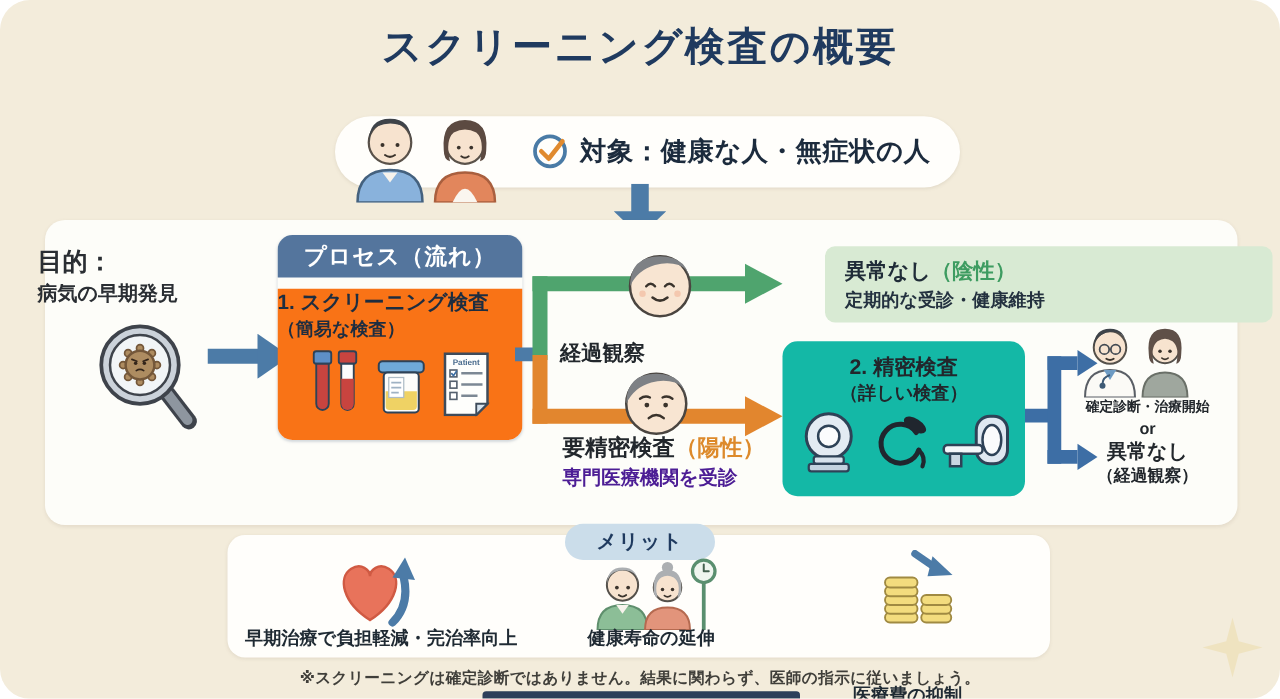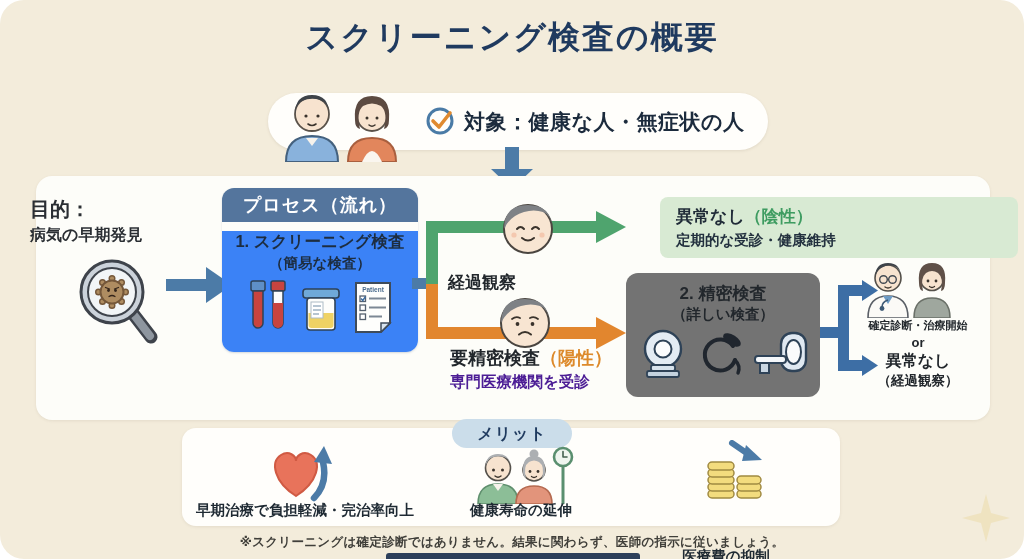--- a/index.html
+++ b/index.html
@@ -28,21 +28,21 @@
   .purpose-heading { font-size:20px; }
   .purpose-text { font-size:16px; margin-top:2px; }
   .magnifier-icon { position:absolute; left:72px; top:252px; }
   .arrow-right { position:absolute; left:166px; top:267px; }
 
   
   .process-box { position:absolute; left:222px; top:188px; width:196px; height:164px;
                  border-radius:12px; overflow:hidden; box-shadow:0 1px 2px rgba(90,110,140,.25); }
   .process-header { height:34px; line-height:34px; background:#54759D; color:#ffffff;
                     text-align:center; font-size:18px; font-weight:bold; letter-spacing:1px; }
-  .process-body { height:130px; background:#3b82f6; text-align:center; }
+  .process-body { height:130px; background:#f97316; }
   .step-title { margin-top:9px; font-size:16.5px; font-weight:bold; color:#1D2D40; }
   .step-sub { font-size:14.5px; font-weight:bold; color:#1D2D40; margin-top:1px; }
   .icons-row { display:flex; justify-content:center; align-items:flex-end; gap:12px; margin-top:6px; }
 
   
   .stub { position:absolute; left:412px; top:278px; width:20px; height:11px; background:#4C7BA7; }
   .green-vert { position:absolute; left:426px; top:221px; width:12px; height:67px; background:#4FA46E; }
   .green-horiz { position:absolute; left:426px; top:221px; width:172px; height:12px; background:#4FA46E; }
   .green-head { position:absolute; left:596px; top:211px; width:0; height:0;
                 border-top:16px solid transparent; border-bottom:16px solid transparent; border-left:30px solid #4FA46E; }
@@ -60,21 +60,21 @@
 
   
   .green-box { position:absolute; left:632px; top:197px; width:358px; height:61px;
                background:#D8EAD3; border-radius:8px; padding:8px 0 0 16px;margin-left:28px; }
   .green-box .line1 { font-size:17px; font-weight:bold; color:#202C38; }
   .green-box .line1 .tag { color:#3E9C61; }
   .green-box .line2 { font-size:14.5px; font-weight:600; color:#23313F; margin-top:3px; }
 
   
   .orange-box { position:absolute; left:626px; top:273px; width:194px; height:124px;
-                background:#737373; border-radius:12px; text-align:center; }
+                background:#14b8a6; border-radius:12px; text-align:center; }
   .orange-box .ob-title { margin-top:9px; font-size:17px; font-weight:bold; color:#22272C; }
   .orange-box .ob-sub { font-size:14.5px; font-weight:bold; color:#22272C; }
   .machine-row { display:flex; justify-content:center; align-items:flex-end; gap:7px; margin-top:4px; }
 
   .bracket-icon { position:absolute; left:820px; top:280px; }
   .doctor-patient-icon { position:absolute; left:862px; top:256px; }
   .outcome { position:absolute; left:843px; top:318px; width:150px; text-align:center; color:#22272C; }
   .outcome .o1 { font-size:11px; font-weight:bold; }
   .outcome .o-or { font-size:13px; font-weight:bold; margin-top:2px; }
   .outcome .o2 { font-size:16px; font-weight:bold; margin-top:1px; }

